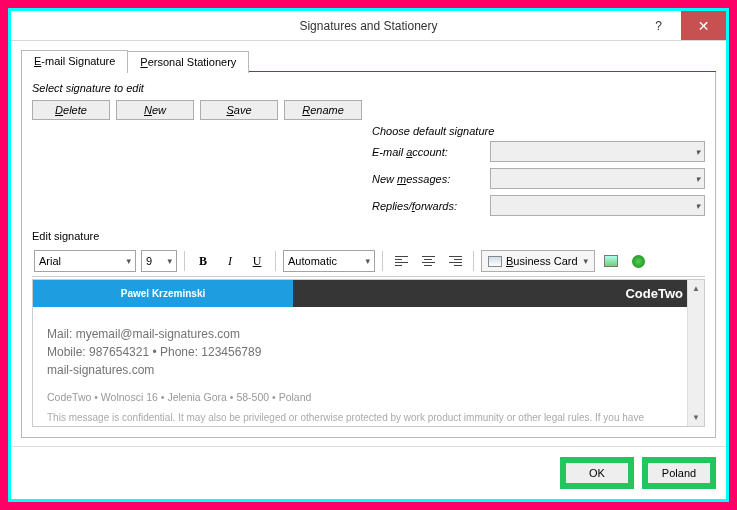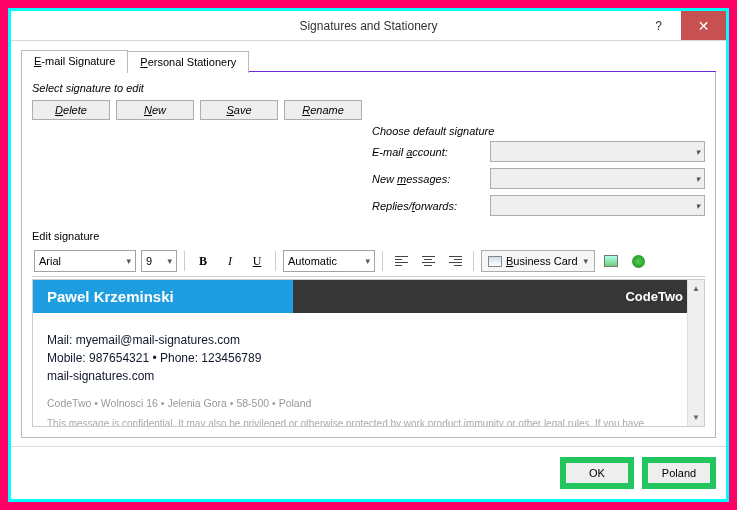--- a/index.html
+++ b/index.html
@@ -215,27 +215,27 @@
     background: #363636;
     color: white;
     flex: 1;
     display: flex;
     align-items: center;
     justify-content: flex-end;
     padding-right: 4px;
     font-weight: bold;
     font-size: 13px;
   }
-  .sig-name { font-size: 15px; font-weight: bold; }
+  .sig-name { font-size: 10px; font-weight: bold; text-align: center; }
   .sig-title { font-size: 11px; }
   .sig-body {
     padding: 18px 14px 8px 14px;
     font-size: 12px;
     line-height: 18px;
-    color: #0f172a;
+    color: #737373;
   }
   .sig-foot {
     padding: 4px 14px;
     font-size: 10.5px;
     color: #999;
   }
   .sig-legal {
     padding: 4px 14px;
     font-size: 10px;
     color: #aaa;

